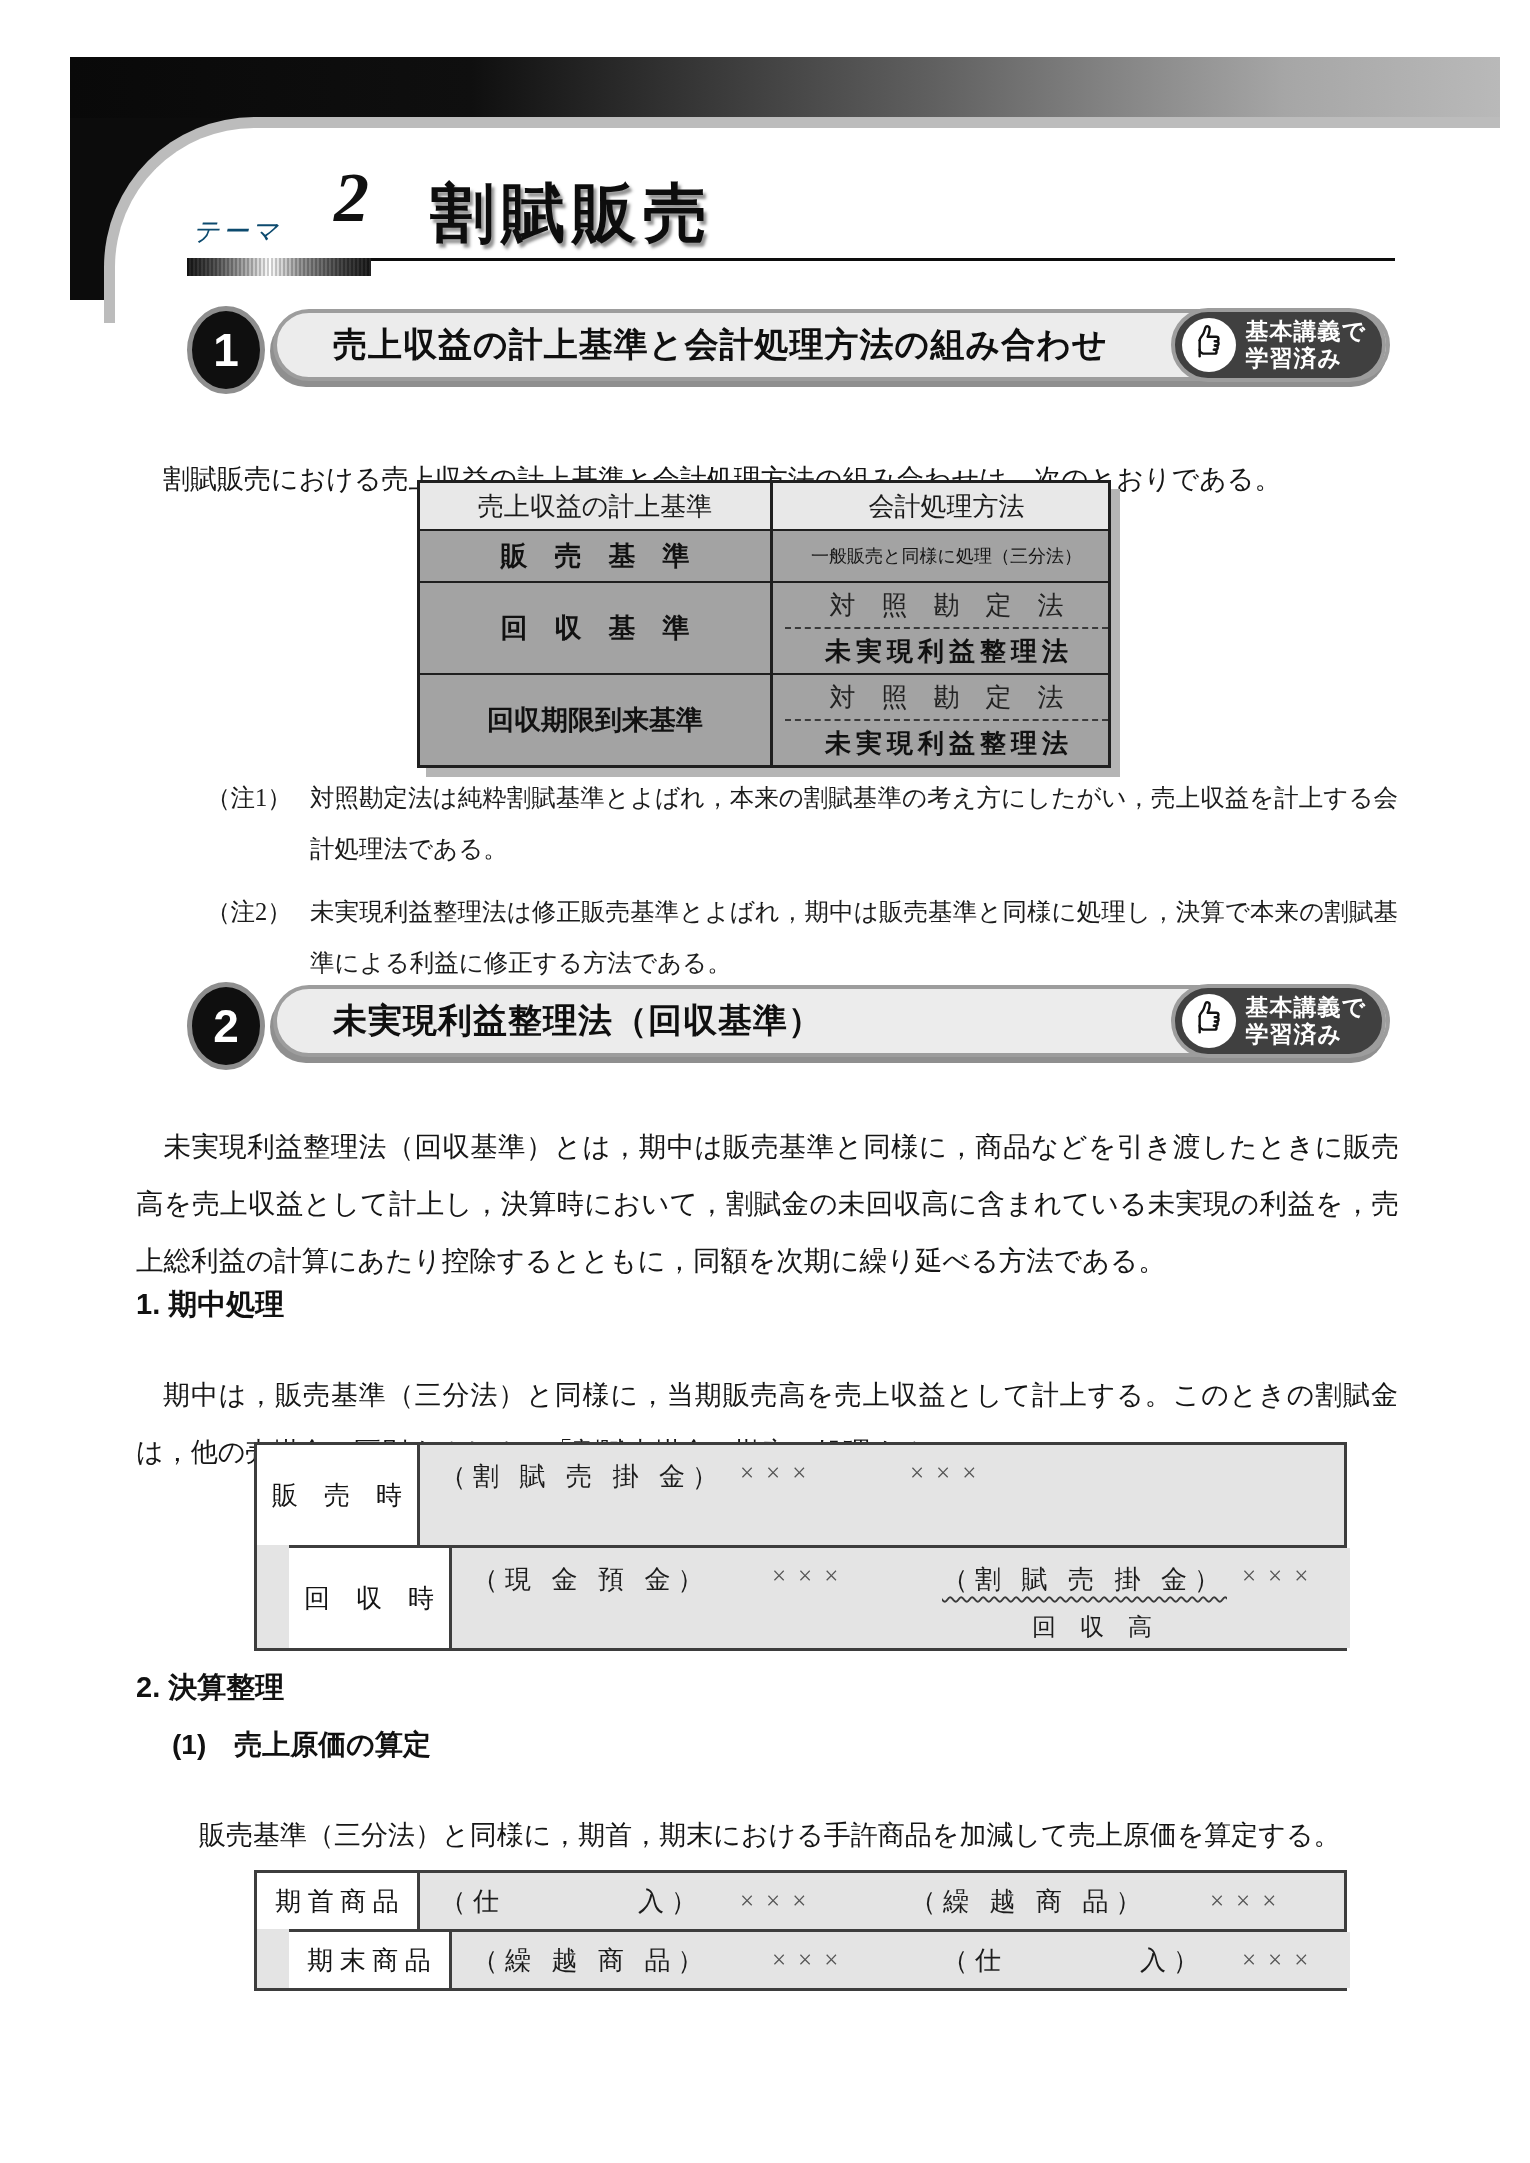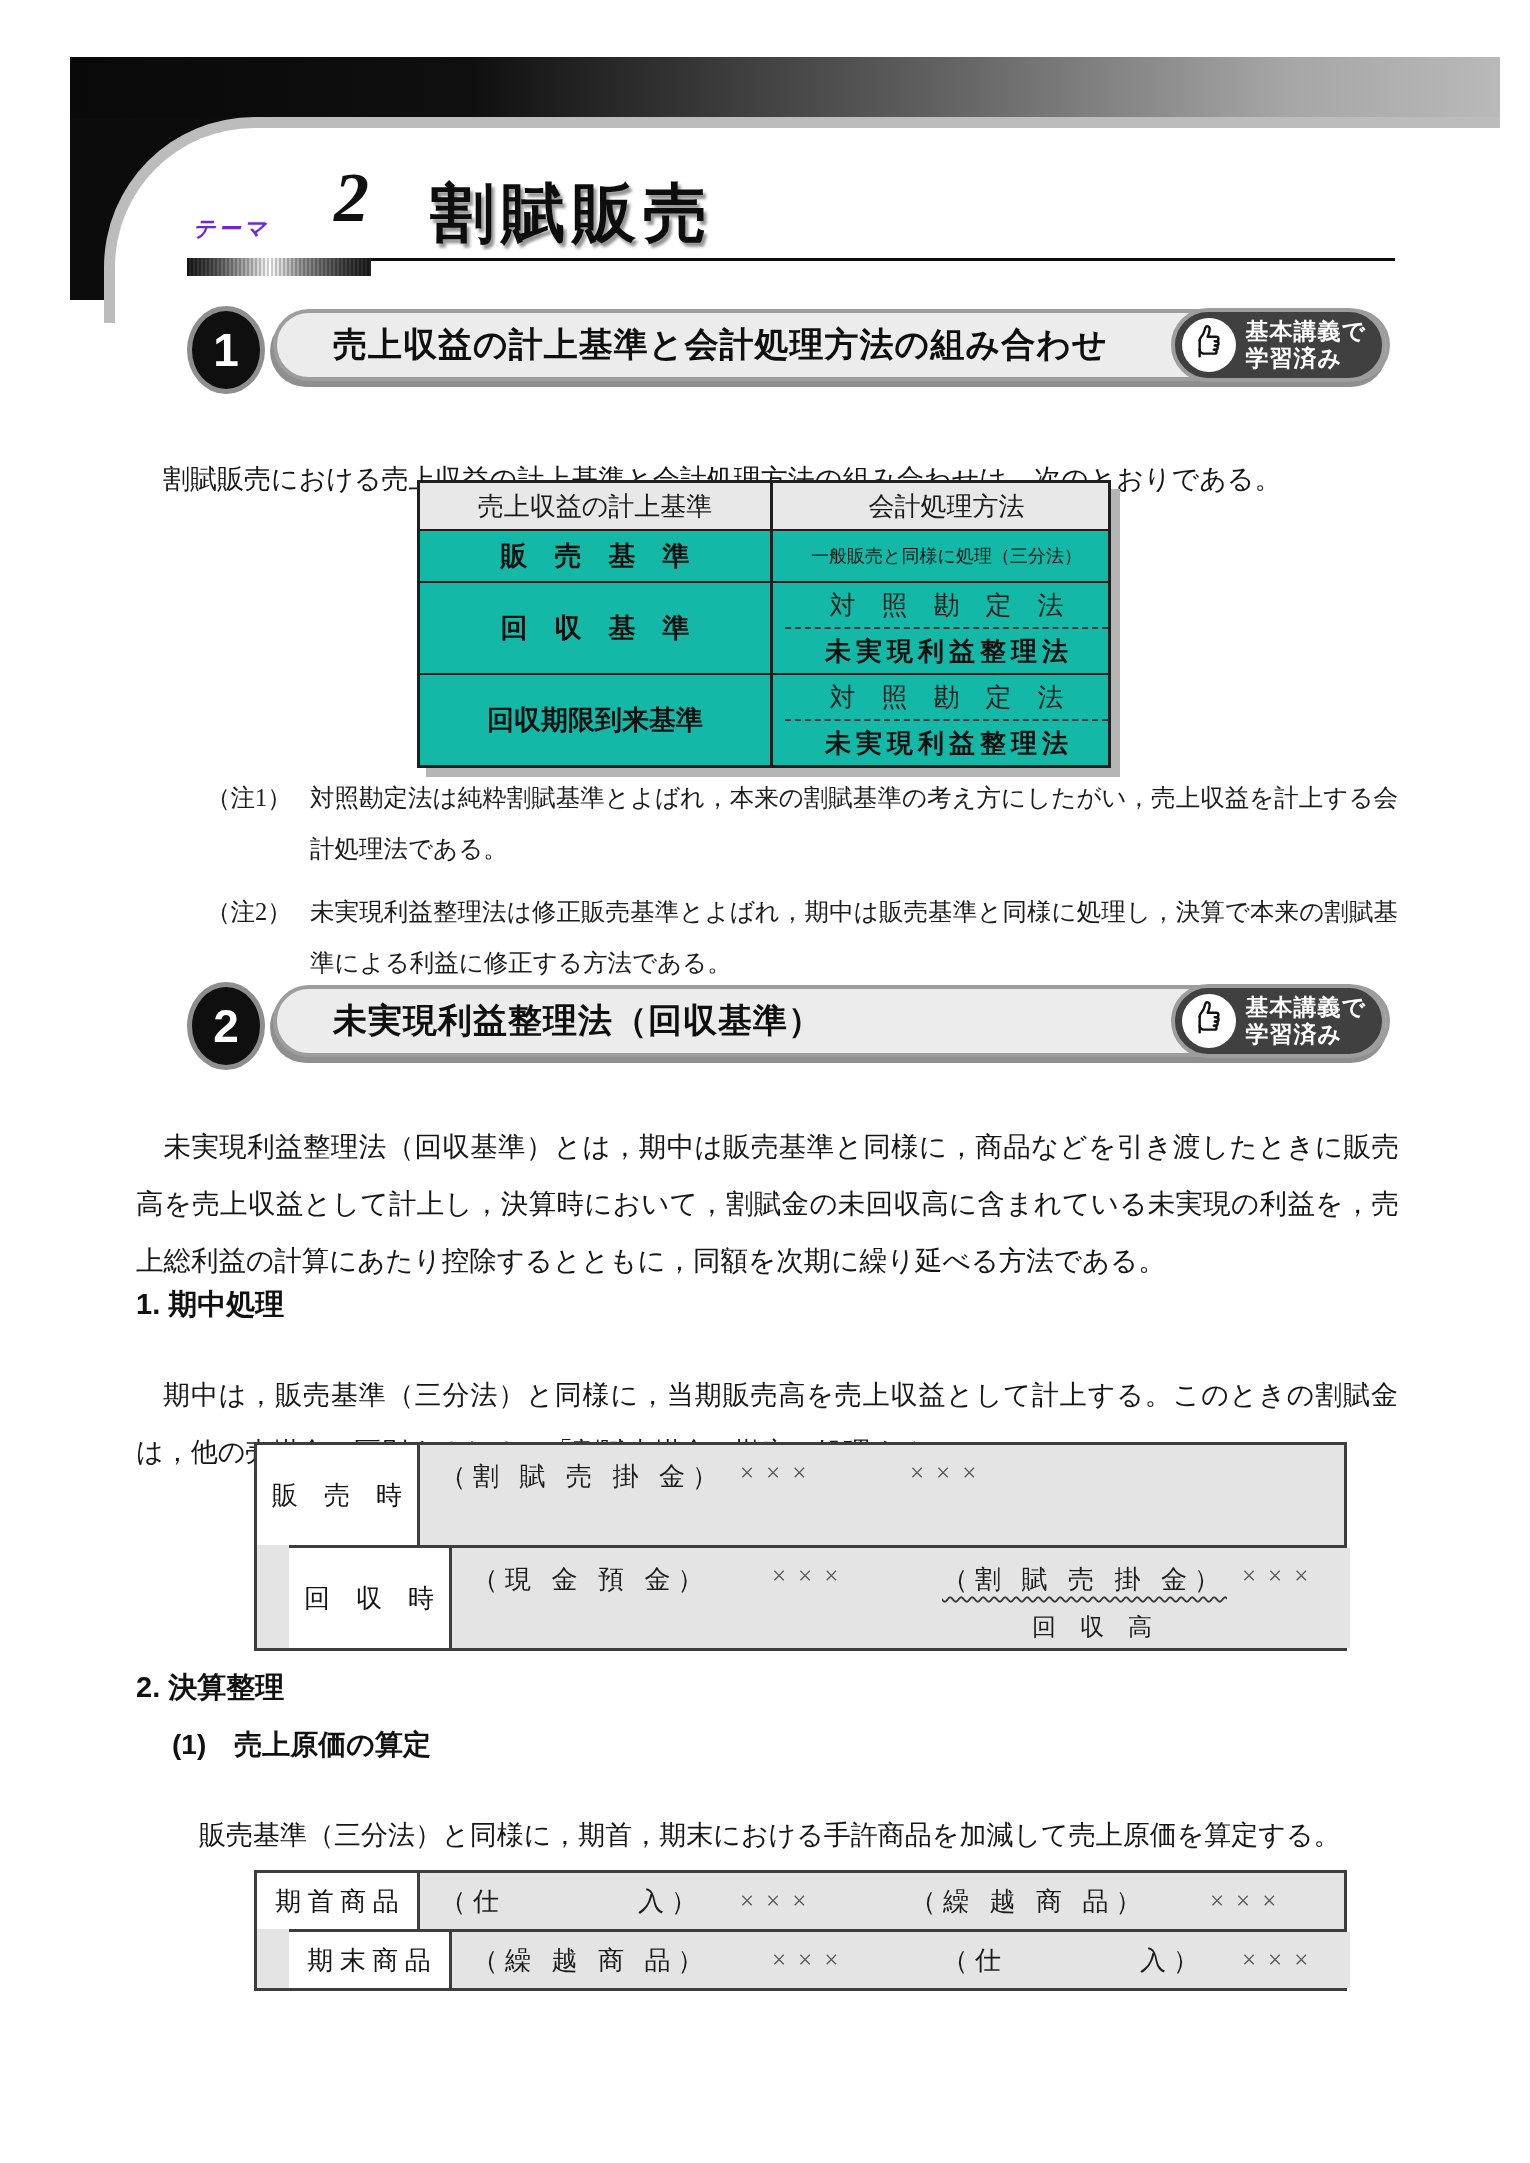--- a/index.html
+++ b/index.html
@@ -6,21 +6,21 @@
   .page{position:relative;width:1530px;height:2163px;background:#ffffff;overflow:hidden;
         font-family:"Liberation Serif",serif;color:#1a1a1a;}
 
   
   .hdr-corner{position:absolute;left:70px;top:57px;width:232px;height:243px;background:#0c0c0c;z-index:1;}
   .hdr-topbar{position:absolute;left:70px;top:57px;width:1430px;height:61px;z-index:2;
       background:linear-gradient(90deg,#090909 0%,#0f0f0f 28%,#5f5f5f 60%,#a6a6a6 85%,#b9b9b9 100%);}
   .hdr-panel{position:absolute;left:104px;top:117px;width:1385px;height:195px;background:#fff;
       border-top:11px solid #bcbcbc;border-left:11px solid #bcbcbc;border-top-left-radius:150px;z-index:3;}
 
-  .theme-label{position:absolute;left:193px;top:214px;font-size:22px;font-style:italic;letter-spacing:3px;color:#6d28d9;z-index:5;font-weight:bold;}
+  .theme-label{position:absolute;left:193px;top:214px;font-size:26px;font-style:italic;letter-spacing:3px;color:#0c4a6e;z-index:5;}
   .theme-num{position:absolute;left:334px;top:158px;font-size:70px;font-style:italic;font-weight:bold;color:#111;z-index:5;}
   .page-title{position:absolute;left:430px;top:170px;font-size:64px;font-weight:bold;letter-spacing:7px;color:#0d0d0d;
       text-shadow:3px 4px 3px rgba(40,40,40,.5);z-index:5;}
   .title-rule{position:absolute;left:187px;top:258px;width:1208px;height:3px;background:#0d0d0d;z-index:4;}
   .metal-bar{position:absolute;left:187px;top:258px;width:184px;height:18px;z-index:5;
       background:repeating-linear-gradient(90deg,rgba(0,0,0,.18) 0 2px,rgba(255,255,255,.05) 2px 4px),
                  linear-gradient(90deg,#141414,#4a4a4a 15%,#a8a8a8 32%,#ffffff 45%,#909090 62%,#3a3a3a 85%,#161616);}
 
   
   .banner{position:absolute;left:187px;width:1203px;height:78px;z-index:6;}
@@ -42,21 +42,21 @@
   .intro1{left:136px;top:424px;width:1262px;}
   .intro2{left:136px;top:1090px;width:1263px;font-size:27.5px;}
   .p1a{left:136px;top:1340px;width:1262px;}
   .p2a{left:172px;top:1780px;width:1224px;}
   .gothic-h{position:absolute;font-family:"Liberation Sans",sans-serif;font-weight:bold;color:#111;white-space:nowrap;}
   .h1a{left:136px;top:1285px;font-size:29px;}
   .h2a{left:136px;top:1668px;font-size:29px;}
   .h2b{left:172px;top:1726px;font-size:28px;}
 
   
-  .basis-table{position:absolute;left:417px;top:480px;width:688px;background:#14b8a6;
+  .basis-table{position:absolute;left:417px;top:480px;width:688px;background:#a3a3a3;
       border:3px solid #1f1f1f;box-shadow:9px 9px 0 #b5b5b5;z-index:5;}
   .bt-header{display:flex;background:#e8e8e8;height:46px;font-size:26px;}
   .bt-c1{width:350px;border-right:3px solid #1f1f1f;display:flex;align-items:center;justify-content:center;flex:none;}
   .bt-c2{flex:1;display:flex;align-items:center;justify-content:center;padding-left:12px;}
   .bt-row{display:flex;border-top:2px solid #1f1f1f;}
   .bt-r1{height:50px;} 
   .bt-c2col{flex:1;display:flex;flex-direction:column;padding-left:12px;}
   .bt-sub{height:44px;display:flex;align-items:center;justify-content:center;}
   .bt-sub + .bt-sub{border-top:2px dashed #3a3a3a;}
   .bt-basis{font-family:"Liberation Sans",sans-serif;font-weight:bold;font-size:27px;color:#111;}

